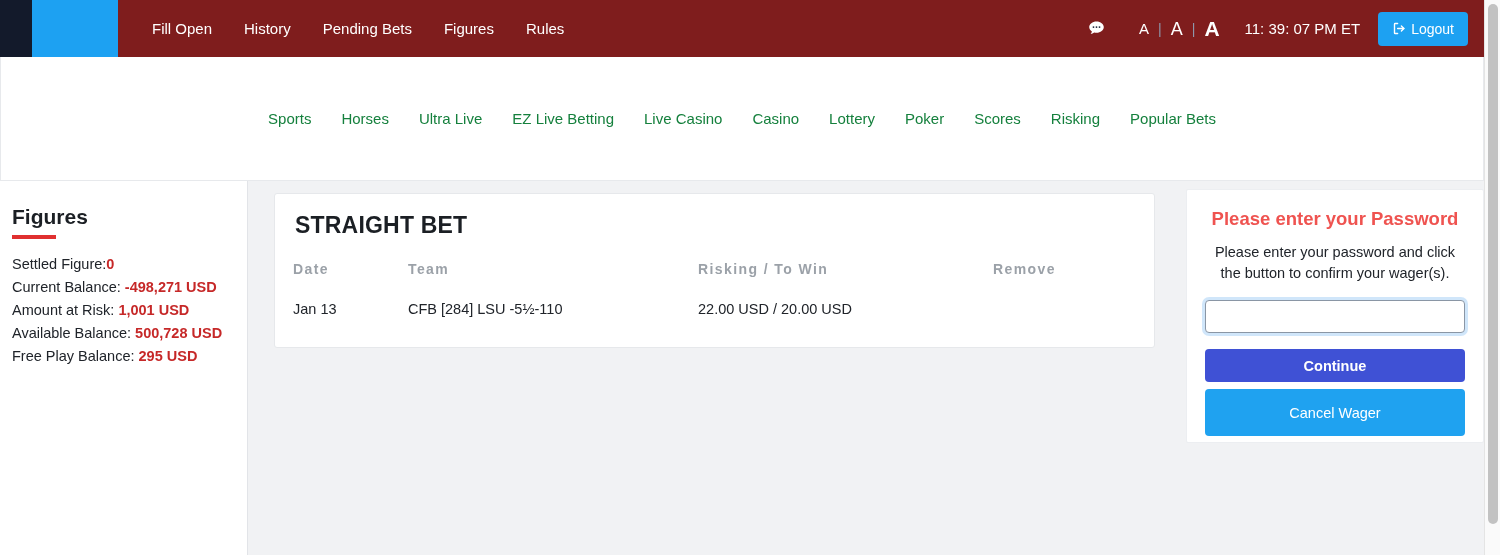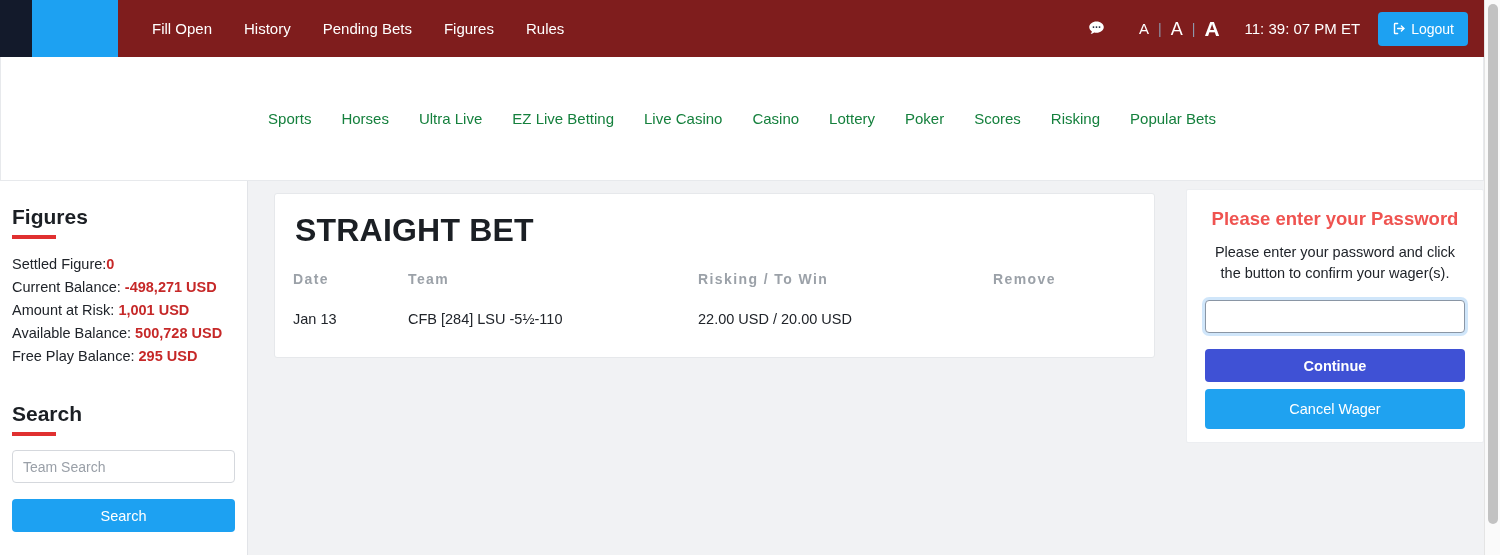--- a/index.html
+++ b/index.html
@@ -87,21 +87,21 @@
     background: #f1f2f4;
   }
 
   
   .bet-card {
     position: absolute; left: 26px; top: 12px; width: 881px;
     background: #ffffff; border: 1px solid #e6e8eb; border-radius: 3px;
     padding: 18px 18px 30px 18px;
   }
   .bet-title {
-    font-size: 32px; font-weight: bold; color: #1b1f24; letter-spacing: 0.2px;
+    font-size: 23px; font-weight: bold; color: #1b1f24; letter-spacing: 0.2px;
     margin: 0 0 22px 2px;
   }
   .bet-table { width: 100%; border-collapse: collapse; }
   .bet-table th {
     text-align: left; font-size: 14px; color: #9ba1a8; font-weight: bold;
     letter-spacing: 1.4px; padding: 0 0 24px 0;
   }
   .bet-table td {
     text-align: left; font-size: 14.5px; color: #20242a; padding: 0;
     white-space: nowrap;
@@ -130,21 +130,21 @@
     box-shadow: 0 0 0 3px rgba(170,210,245,0.55);
     padding: 0 10px; font-size: 14px; font-family: inherit; outline: none;
     background: #ffffff; display: block;
   }
   .pw-continue {
     width: 100%; height: 33px; margin-top: 16px; background: #3f51d5;
     color: #ffffff; border: none; border-radius: 4px; font-size: 14.5px;
     cursor: pointer; font-family: inherit; font-weight: bold;
   }
   .pw-cancel {
-    width: 100%; height: 40px; margin-top: 7px; background: #1fa2f0;
+    width: 100%; height: 47px; margin-top: 7px; background: #1fa2f0;
     color: #ffffff; border: none; border-radius: 4px; font-size: 14.5px;
     cursor: pointer; font-family: inherit;
   }
 
   
   .scrollbar-track {
     position: absolute; top: 0; right: 0; width: 16px; height: 555px;
     background: #fafafa; border-left: 1px solid #e4e4e4;
   }
   .scrollbar-thumb {
@@ -227,26 +227,20 @@
   <div class="fig-line">
     <span>Amount at Risk: </span><span class="fig-val">1,001 USD</span>
   </div>
   <div class="fig-line">
     <span>Available Balance: </span><span class="fig-val">500,728 USD</span>
   </div>
   <div class="fig-line">
     <span>Free Play Balance: </span><span class="fig-val">295 USD</span>
   </div>
 
-  <div class="search-block">
-    <h2 class="section-head">Search</h2>
-    <div class="section-rule"></div>
-    <input class="search-input" type="text" placeholder="Team Search" style="">
-    <button class="search-btn">Search</button>
-  </div>
 </aside>
 
 <main class="content">
 
   <section class="bet-card">
     <h1 class="bet-title">STRAIGHT BET</h1>
     <table class="bet-table">
       <thead>
         <tr>
           <th class="col-date">Date</th>

